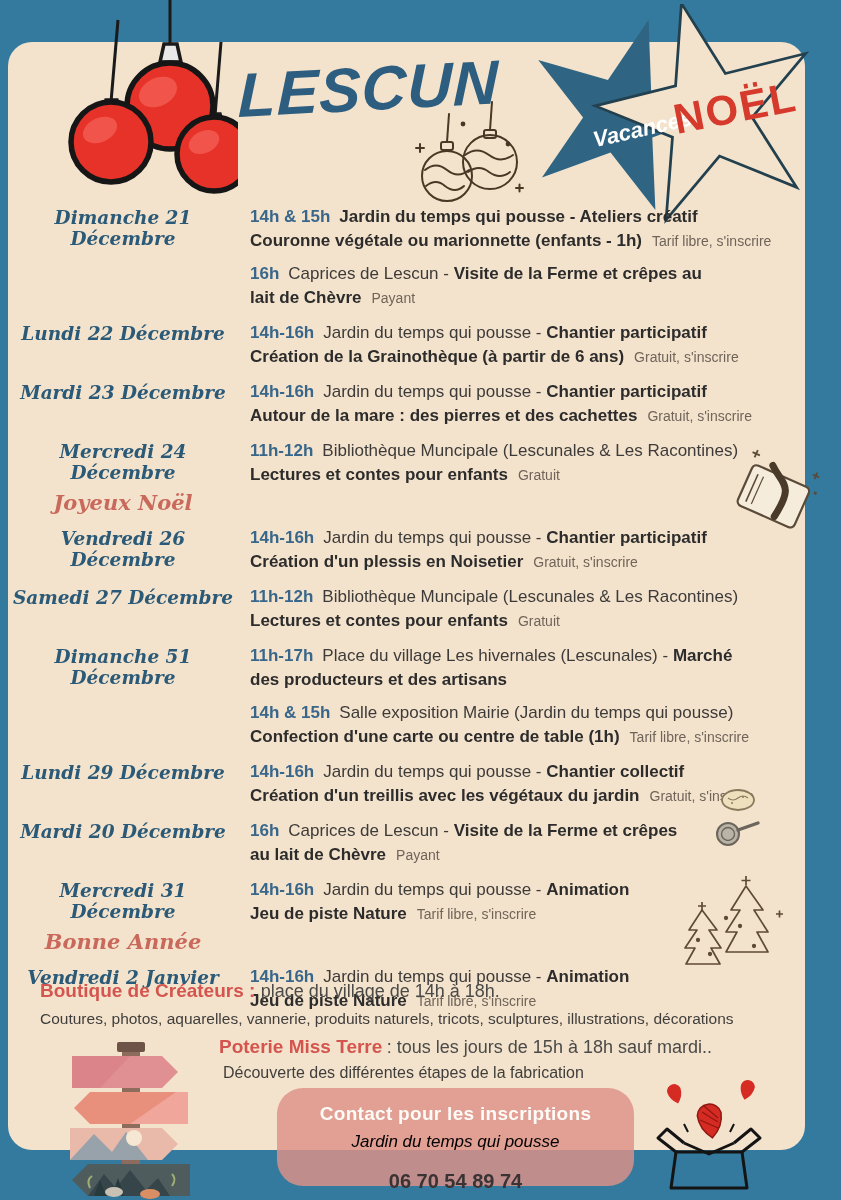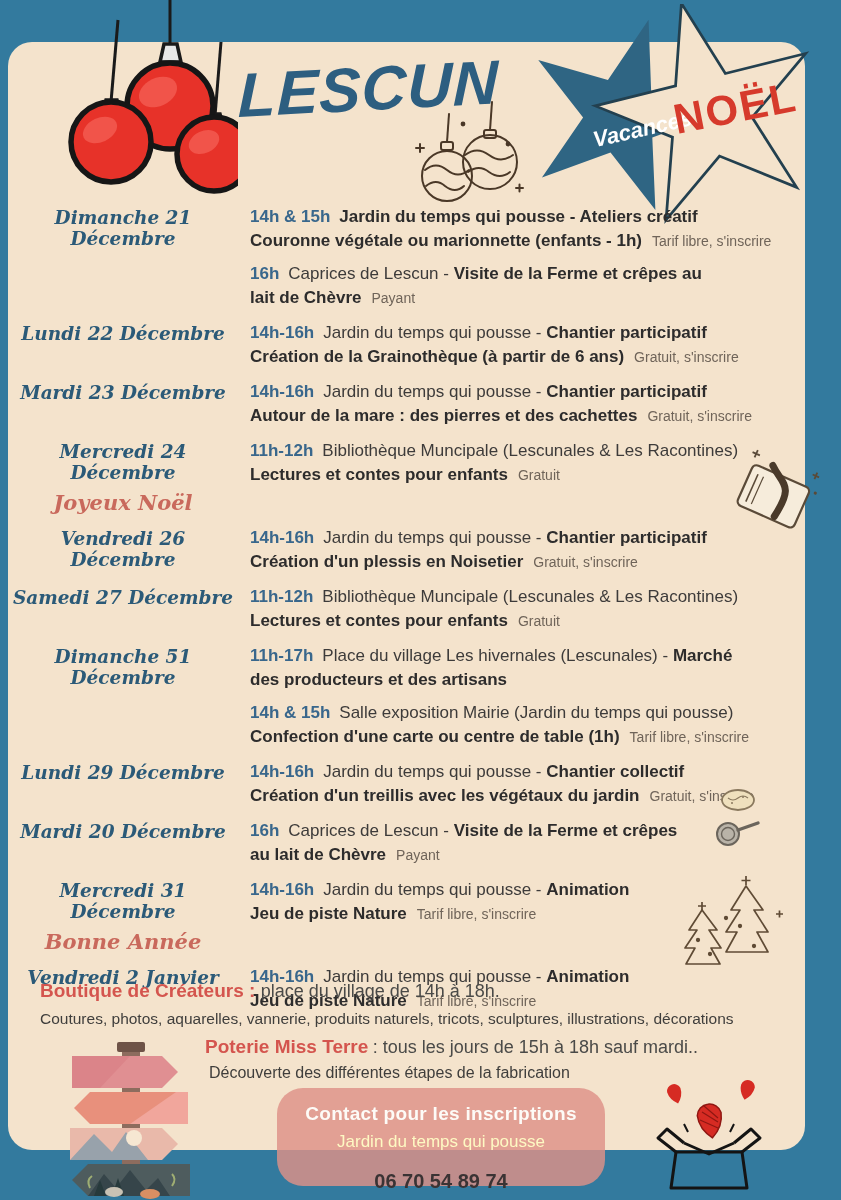--- a/index.html
+++ b/index.html
@@ -51,31 +51,31 @@
   .crepe-doodle{position:absolute;left:698px;top:785px;z-index:2;}
   .trees-doodle{position:absolute;left:664px;top:874px;z-index:2;}
   .signpost{position:absolute;left:60px;top:1030px;z-index:5;}
   .giftbox{position:absolute;left:648px;top:1080px;z-index:5;}
   
   .boutique{position:absolute;left:40px;top:980px;width:760px;z-index:2;}
   .boutique .head{font-size:19px;}
   .boutique .label{color:#d4554e;font-weight:bold;}
   .boutique .text{color:#4a4a48;font-size:18px;}
   .boutique .items{color:#3f3e3c;font-size:15.5px;margin-top:8px;white-space:nowrap;}
-  .poterie{position:absolute;left:205px;top:1036px;z-index:2;}
+  .poterie{position:absolute;left:219px;top:1036px;z-index:2;}
   .poterie .label{color:#d4554e;font-weight:bold;font-size:19px;}
   .poterie .text{color:#4a4a48;font-size:18px;}
   .poterie .subtext{color:#3f3e3c;font-size:16px;margin-top:6px;margin-left:4px;}
   .contact{
-    position:absolute;left:277px;top:1088px;width:328px;height:98px;
+    position:absolute;left:277px;top:1088px;width:357px;height:98px;
     background:rgba(222,145,136,0.82);border-radius:26px;
     text-align:center;z-index:4;
   }
   .contact .c-title{color:#fdfbf7;font-weight:bold;font-size:19px;margin-top:15px;letter-spacing:.3px;}
-  .contact .c-org{color:#fef9c3;font-size:17px;margin-top:7px;}
+  .contact .c-org{color:#000000;font-size:17px;margin-top:7px;font-style:italic;}
   .contact .c-phone{color:#3a3334;font-size:20px;font-weight:bold;margin-top:18px;}
 </style>
 </head>
 <body>
 
 <div class="page">
   <div class="card"></div>
 
   <svg class="baubles" width="190" height="200" viewBox="0 0 190 200">
     <line x1="122" y1="0" x2="122" y2="46" stroke="#1a1a1a" stroke-width="3"></line>

